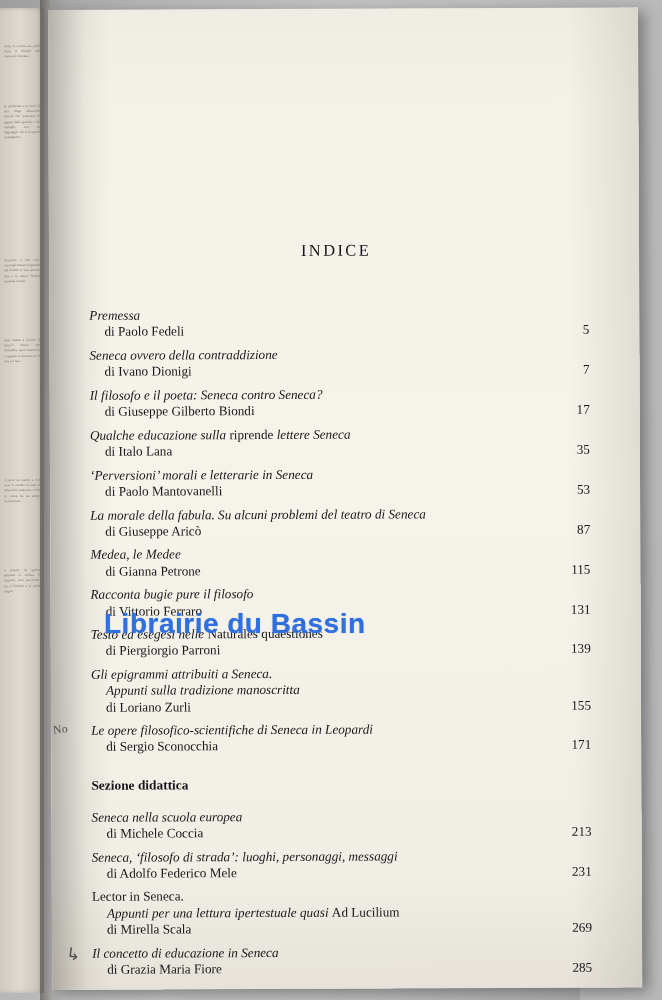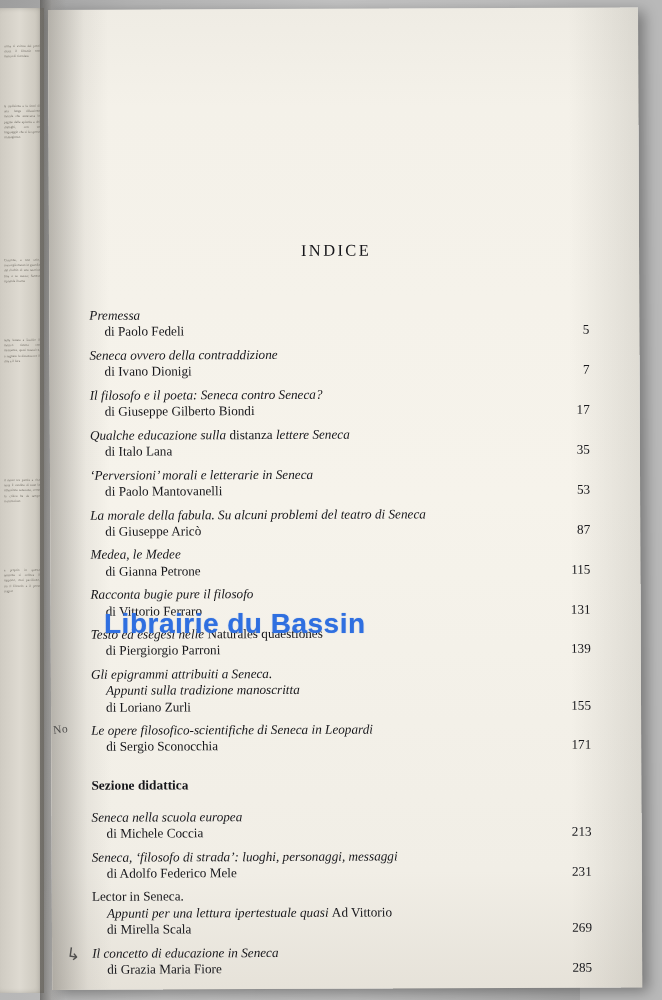--- a/index.html
+++ b/index.html
@@ -214,21 +214,21 @@
           <span class="page-num pn-second">7</span>
         </div>
 
         <div class="entry">
           <span class="line l-title it">Il filosofo e il poeta: Seneca contro Seneca?</span>
           <span class="line l-author rm">di Giuseppe Gilberto Biondi</span>
           <span class="page-num pn-second">17</span>
         </div>
 
         <div class="entry">
-          <span class="line l-title"><span class="it">Qualche educazione sulla </span><span class="rm">distanza</span><span class="it"> lettere Seneca</span></span>
+          <span class="line l-title"><span class="it">Qualche educazione sulla </span><span class="rm">riprende</span><span class="it"> lettere Seneca</span></span>
           <span class="line l-author rm">di Italo Lana</span>
           <span class="page-num pn-second">35</span>
         </div>
 
         <div class="entry">
           <span class="line l-title it">‘Perversioni’ morali e letterarie in Seneca</span>
           <span class="line l-author rm">di Paolo Mantovanelli</span>
           <span class="page-num pn-second">53</span>
         </div>
 
@@ -279,21 +279,21 @@
         </div>
 
         <div class="entry">
           <span class="line l-title it">Seneca, ‘filosofo di strada’: luoghi, personaggi, messaggi</span>
           <span class="line l-author rm">di Adolfo Federico Mele</span>
           <span class="page-num pn-second">231</span>
         </div>
 
         <div class="entry">
           <span class="line l-title rm">Lector in Seneca.</span>
-          <span class="line l-author"><span class="it">Appunti per una lettura ipertestuale quasi </span><span class="rm">Ad Vittorio</span></span>
+          <span class="line l-author"><span class="it">Appunti per una lettura ipertestuale quasi </span><span class="rm">Ad Lucilium</span></span>
           <span class="line l-author rm">di Mirella Scala</span>
           <span class="page-num" style="top:32.4px">269</span>
         </div>
 
         <div class="entry">
           <span class="annot annot-hook">↳</span>
           <span class="line l-title it">Il concetto di educazione in Seneca</span>
           <span class="line l-author rm">di Grazia Maria Fiore</span>
           <span class="page-num pn-second">285</span>
         </div>

